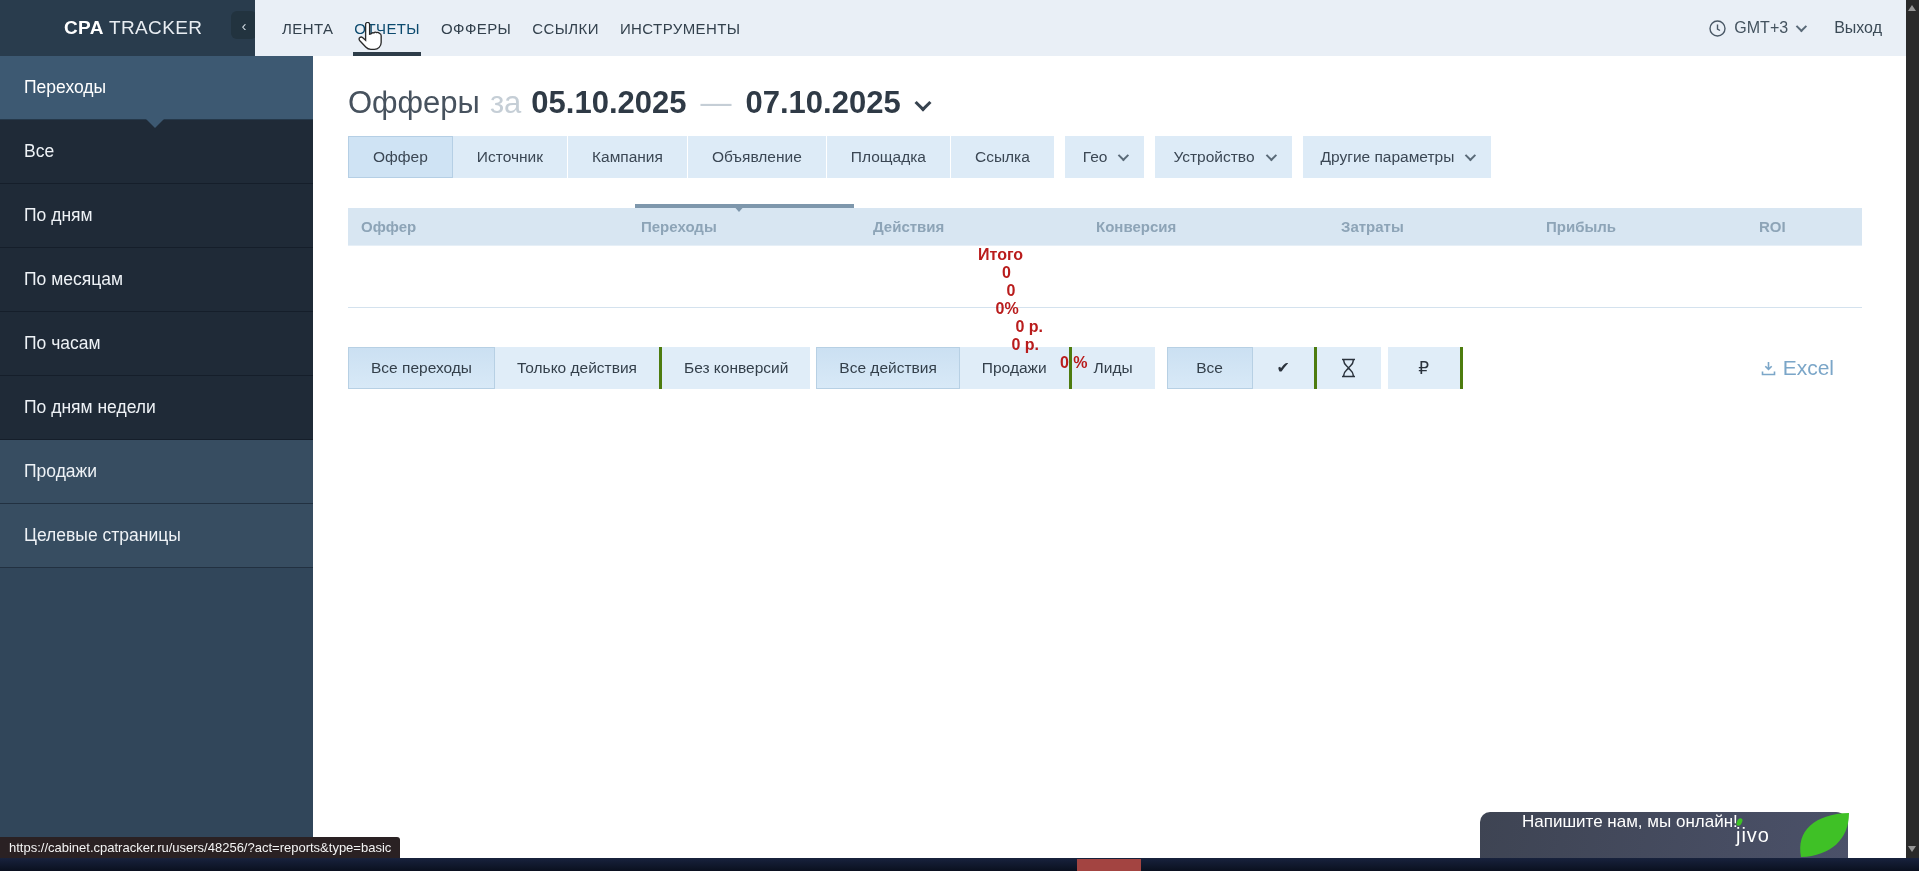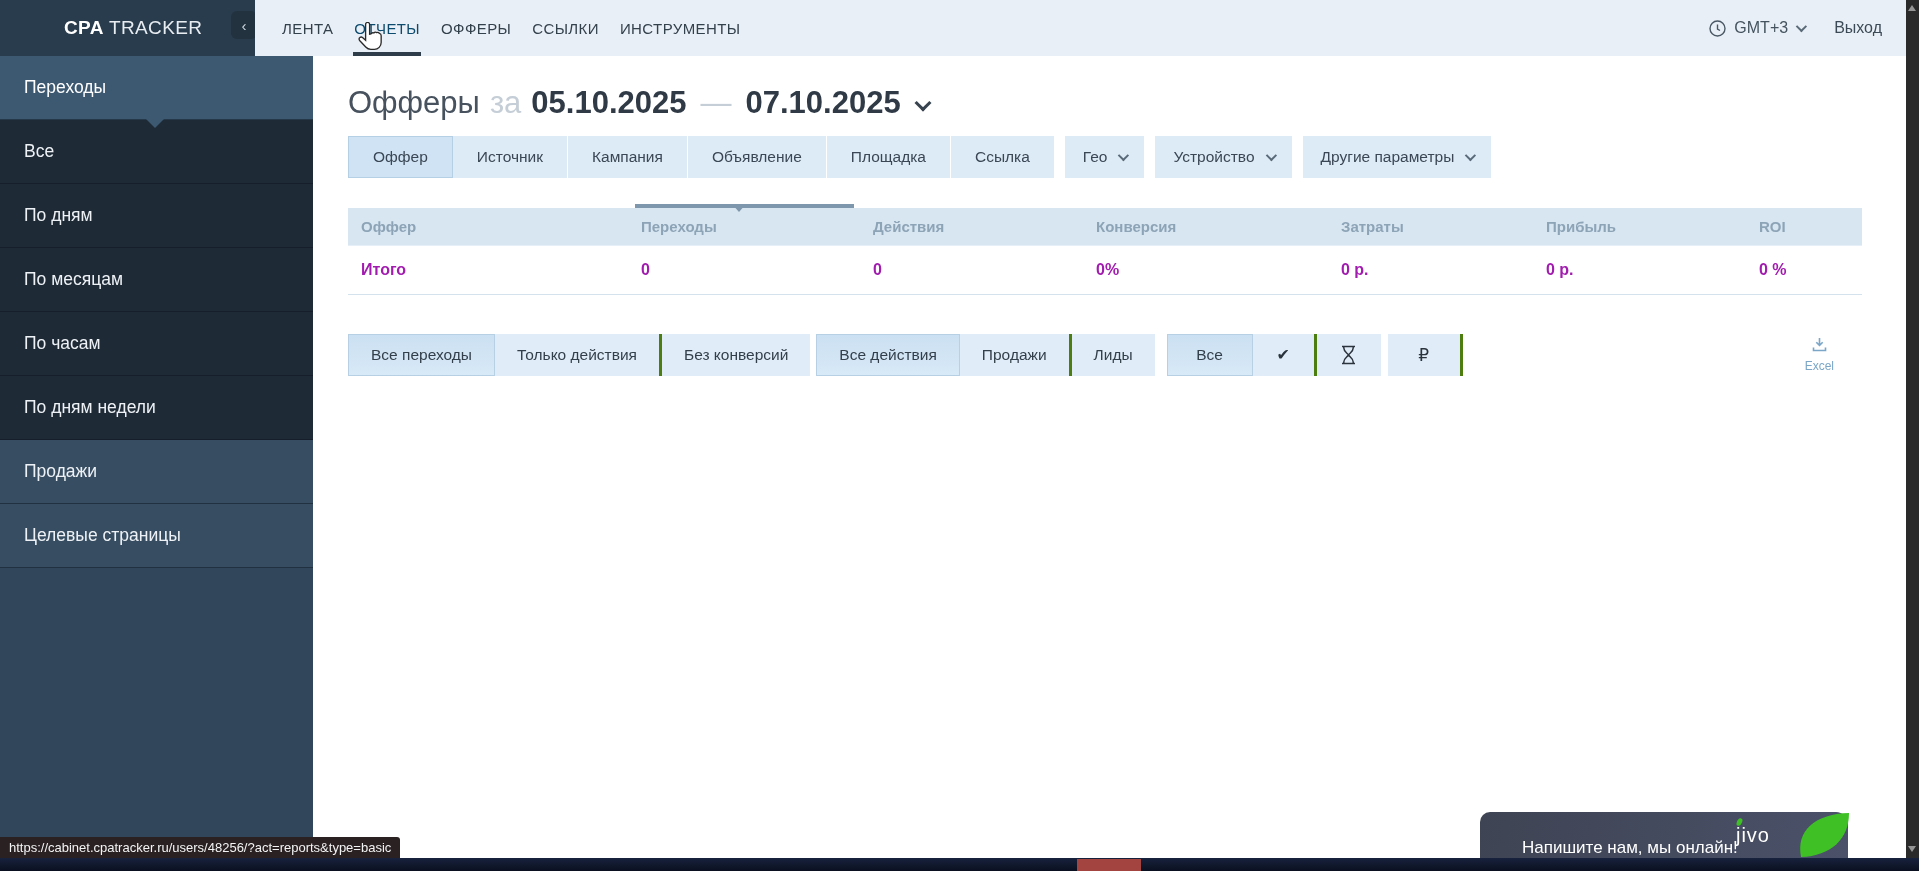--- a/index.html
+++ b/index.html
@@ -45,41 +45,41 @@
   .dim-group { display:flex; }
   .dtab { background:#ddebf7; height:42px; line-height:42px; padding:0 24px; font-size:15.5px; color:#3b4754; border-right:1px solid #fff; cursor:pointer; white-space:nowrap; }
   .dtab:last-child { border-right:none; }
   .dtab.active { background:#cfe3f4; border:1px solid #b5cfe5; line-height:40px; }
   .ddl { background:#ddebf7; height:42px; margin-left:11px; padding:0 18px; display:flex; align-items:center; gap:11px; font-size:15.5px; color:#3b4754; cursor:pointer; white-space:nowrap; }
 
   .table { margin:30px 0 0 35px; width:1514px; position:relative; }
   .sort-bar { position:absolute; top:-4px; left:287px; width:219px; height:4px; background:#7e97ac; }
   .sort-tri { position:absolute; top:0; left:97px; width:0; height:0; border:7px solid transparent; border-top:8px solid #7e97ac; }
   .thead { display:flex; background:#d8e6f2; height:37px; align-items:center; font-weight:700; font-size:15px; color:#8da4b7; }
-  .trow { display:flex; background:#fff; height:50px; align-items:center; font-weight:700; font-size:16px; color:#a21caf; border-bottom:1px solid #d4e2ee; border-top:1px solid #e6eff7; }
+  .trow { display:flex; background:#fff; height:63px; align-items:center; font-weight:700; font-size:16px; color:#b91c1c; border-bottom:1px solid #d4e2ee; border-top:1px solid #e6eff7;flex-direction:column; }
   .c0{width:280px;padding-left:13px;} .c1{width:232px;padding-left:13px;} .c2{width:223px;padding-left:13px;}
   .c3{width:245px;padding-left:13px;} .c4{width:205px;padding-left:13px;} .c5{width:213px;padding-left:13px;}
   .c6{width:116px;padding-left:13px;}
 
   .filters { margin:39px 0 0 35px; width:1514px; display:flex; align-items:center; height:42px; }
   .fgroup { display:flex; height:42px; }
   .ga { margin-right:6px; } .gb { margin-right:12px;align-items:center; } .gc { margin-right:7px; }
   .fbtn { background:#e0edf8; height:42px; line-height:42px; padding:0 22px; font-size:15.5px; color:#333f4a; border-right:3px solid #4d7c0f; cursor:pointer; white-space:nowrap; }
   .fbtn:last-child { border-right:none; }
   .fbtn.active { background:linear-gradient(#cbe0f2,#d8e9f7); border:1px solid #b7d0e4; line-height:40px; }
   .fbtn.icon-btn { width:64px; padding:0; display:flex; align-items:center; justify-content:center; font-size:16px; color:#2b333d; }
   .fbtn.rub { width:75px; padding:0; display:flex; align-items:center; justify-content:center; font-family:"DejaVu Sans", sans-serif; font-size:17px; color:#2b333d; }
-  .excel { margin-left:auto; margin-right:28px; display:flex; align-items:center; gap:7px; color:#7ba6c8; font-size:12px; cursor:pointer;flex-direction:column; }
+  .excel { margin-left:auto; margin-right:28px; display:flex; align-items:center; gap:7px; color:#7ba6c8; font-size:21px; cursor:pointer; }
 
   
   .urlbar { position:absolute; left:0; bottom:13px; height:21px; background:#2a2123; color:#f3f3f3; font-size:13px; line-height:21px; padding:0 9px; border-radius:0 3px 0 0; z-index:6; white-space:nowrap; }
   .bottombar { position:absolute; left:0; bottom:0; width:1919px; height:13px; background:linear-gradient(#18223d,#0a101f); z-index:5; }
   .bottombar .red-seg { position:absolute; left:1077px; top:1px; width:64px; height:12px; background:#a34441; }
 
-  .jivo { position:absolute; right:71px; bottom:13px; width:368px; height:46px; background:linear-gradient(100deg,#3e4453,#4b5169); border-radius:10px 12px 0 0; display:flex; align-items:flex-end; z-index:6; cursor:pointer; }
+  .jivo { position:absolute; right:71px; bottom:13px; width:368px; height:46px; background:linear-gradient(100deg,#3e4453,#4b5169); border-radius:10px 12px 0 0; display:flex; align-items:flex-start; z-index:6; cursor:pointer; }
   .jivo-msg { margin-left:42px; font-size:17px; color:#fff; }
   .jivo-logo { position:absolute; right:78px; bottom:11px; font-size:20px; color:#fff; letter-spacing:1px; font-weight:400; }
   .jivo-logo .jdot { position:absolute; left:1px; top:-6px; width:5px; height:8px; background:#3fc126; border-radius:60% 40% 60% 40%; transform:rotate(20deg); }
   .jivo-leaf { position:absolute; right:-3px; top:0; }
 
   .scrollbar { position:absolute; right:0; top:0; width:13px; height:858px; background:#2a2a2a; z-index:7; }
   .sb-up { position:absolute; top:5px; left:2px; width:0; height:0; border-left:4.5px solid transparent; border-right:4.5px solid transparent; border-bottom:6px solid #969696; }
   .sb-down { position:absolute; bottom:6px; left:2px; width:0; height:0; border-left:4.5px solid transparent; border-right:4.5px solid transparent; border-top:6px solid #969696; }
 </style>
 </head>

